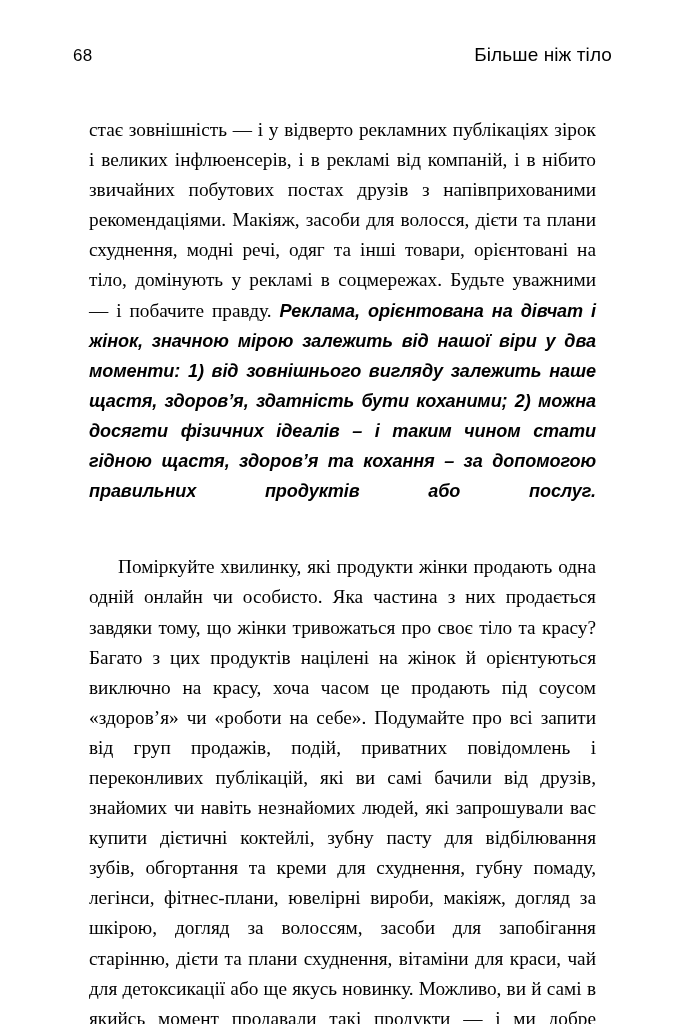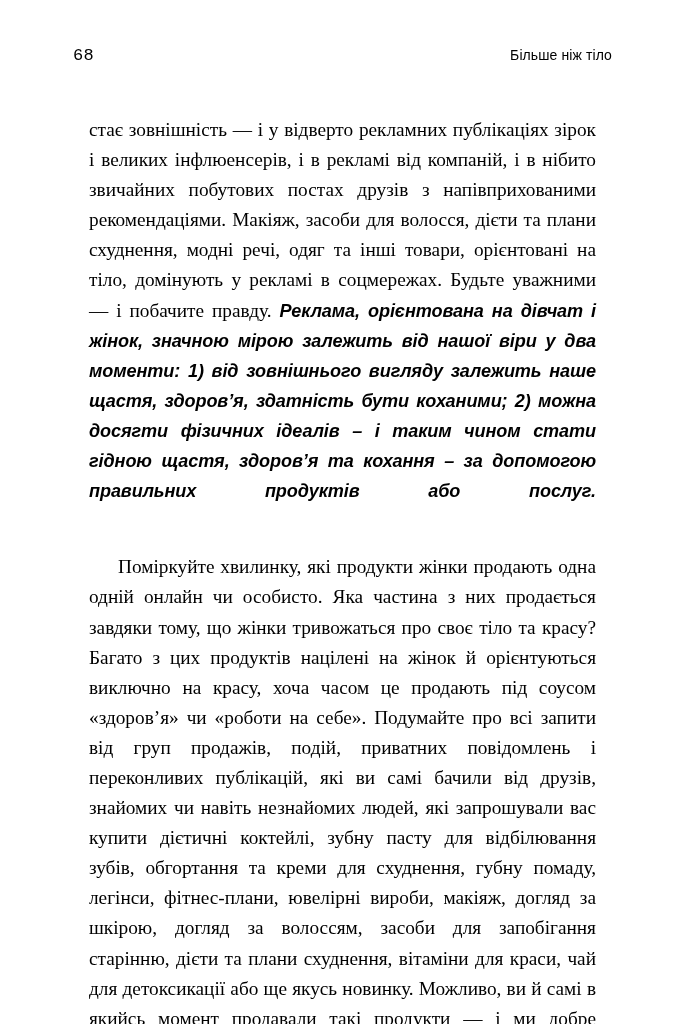--- a/index.html
+++ b/index.html
@@ -34,25 +34,24 @@
     align-items: baseline;
     justify-content: space-between;
     font-family: "Liberation Sans", "DejaVu Sans", sans-serif;
   }
 
   .folio {
     font-size: 17px;
     font-weight: 400;
     letter-spacing: 0.2px;
     line-height: 22px;
-    font-family: Liberation Mono, monospace;
   }
 
   .running-title {
-    font-size: 14px;
+    font-size: 19px;
     font-weight: 400;
     letter-spacing: 0.1px;
     line-height: 22px;
     white-space: nowrap;
   }
 
   
   .textblock {
     position: absolute;
     left: 73px;

